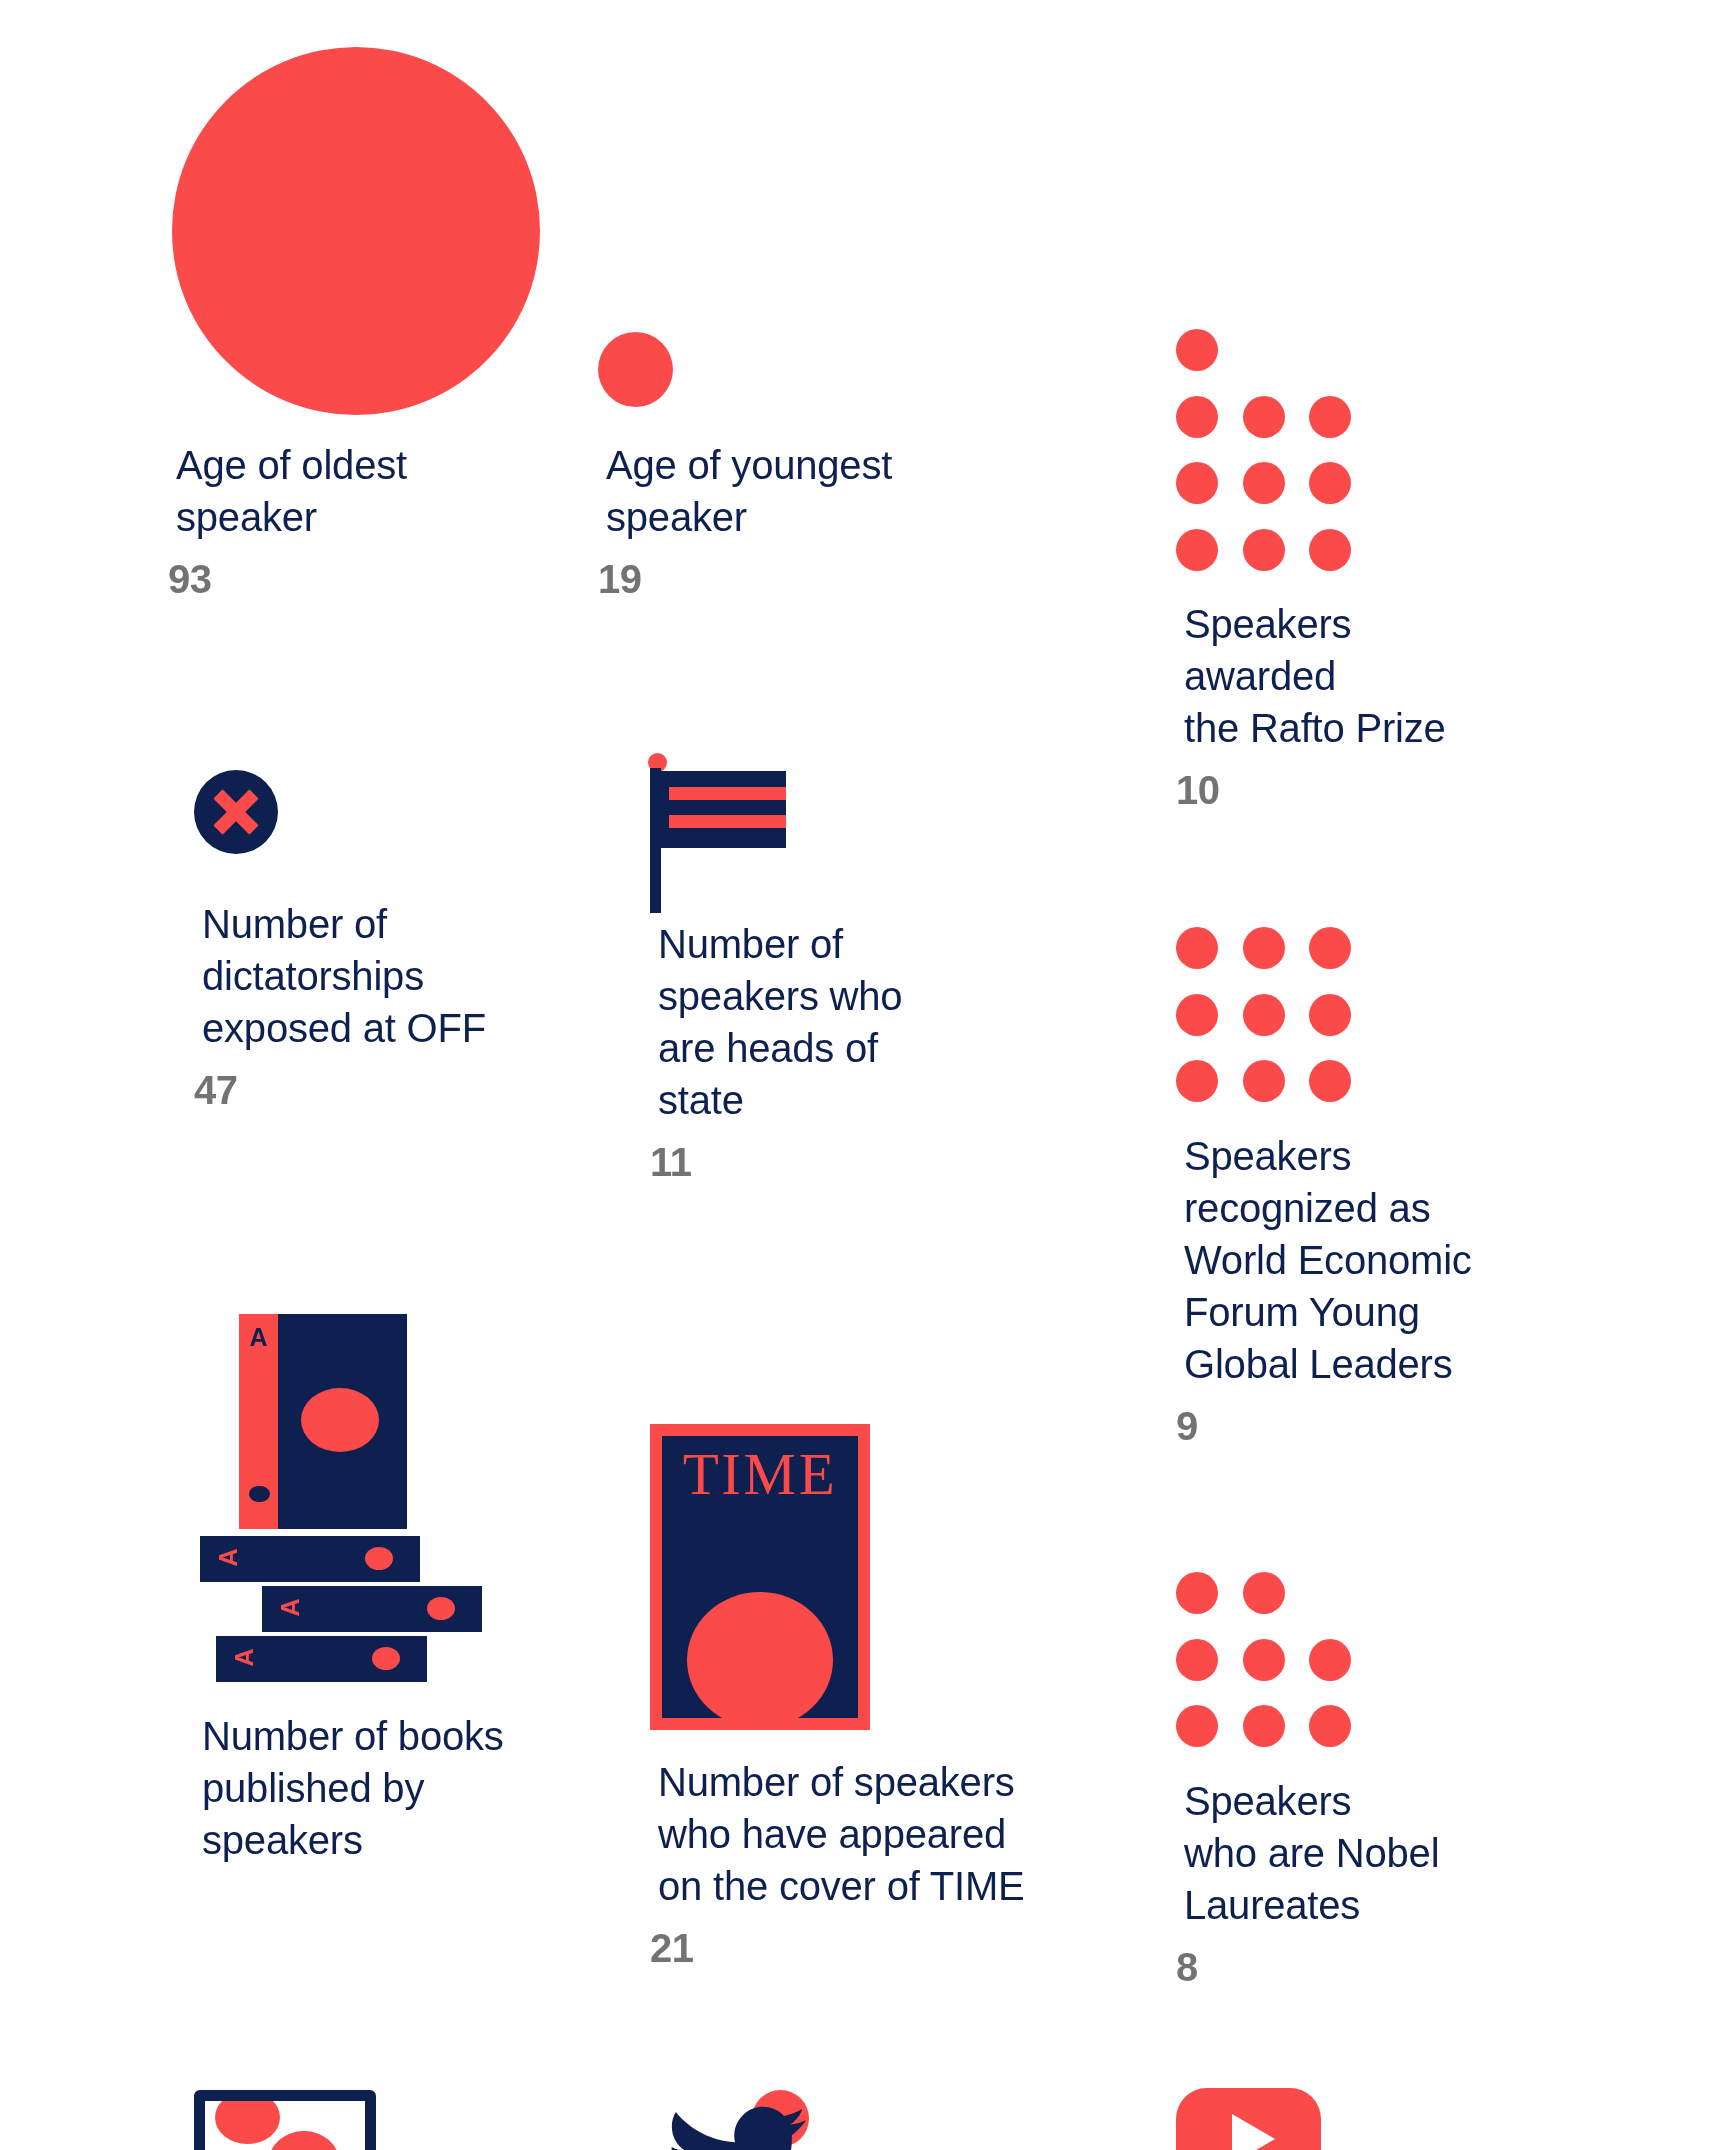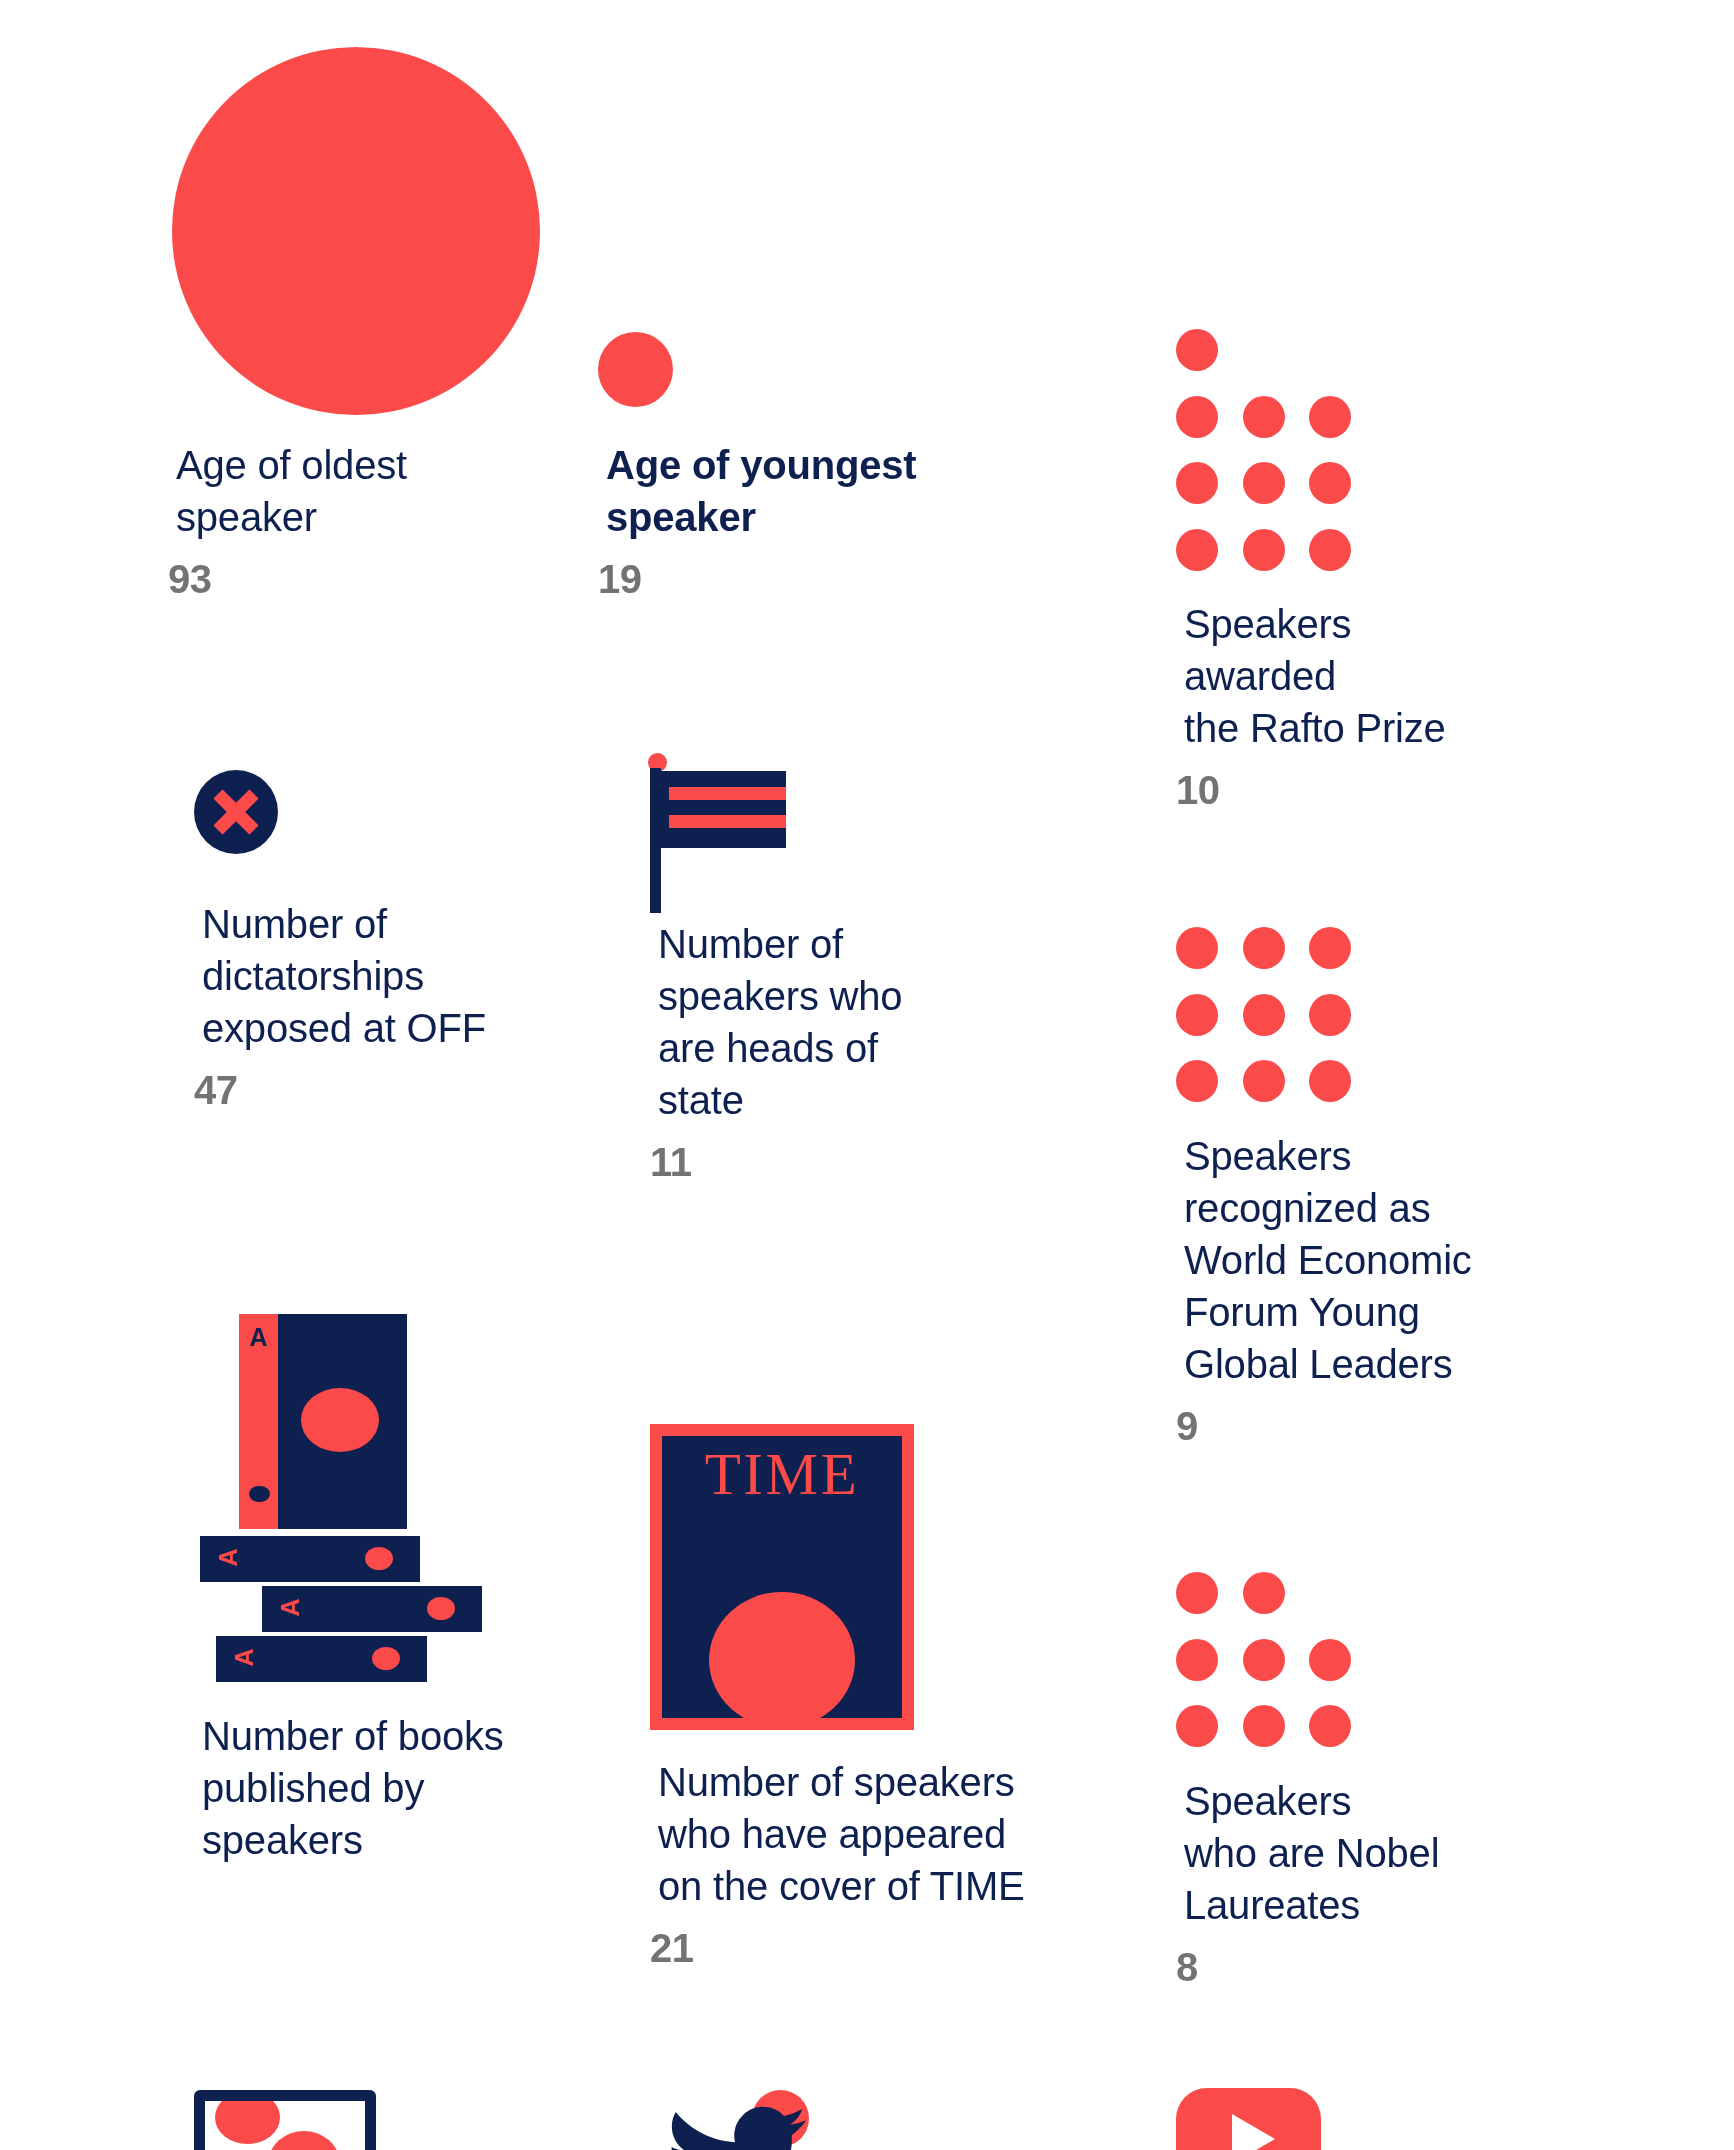--- a/index.html
+++ b/index.html
@@ -151,21 +151,21 @@
     transform-origin: center;
   }
   .booksicon .lying .ld {
     position: absolute; right: 27px; top: 11.2px;
     width: 28px; height: 23px; border-radius: 50%; background: #FA4A4A;
   }
 
   
   .timeicon {
     position: relative;
-    width: 264px; height: 306px;
+    width: 220px; height: 306px;
     background: #FA4A4A;
     padding: 0;
     box-sizing: border-box;
   }
   .timeicon .inner {
     position: absolute; left: 12px; top: 12px; right: 12px; bottom: 12px;
     background: #0D2050;
   }
   .timeicon .wordmark {
     position: absolute; left: 0; right: 0; top: 20.6px;
@@ -238,21 +238,21 @@
     <div class="circle" style="width:368px; height:368px; margin-left:4.3px;"></div>
     <p class="label" style="margin-top:24px;">Age of oldest
 speaker</p>
     <p class="value">93</p>
   </div>
 
   <div class="cell" style="left:598px; top:47px; width:430px;">
     <div style="height:368px; position:relative;">
       <div class="circle" style="width:75px; height:75px; position:absolute; left:0; bottom:7.7px;"></div>
     </div>
-    <p class="label" style="margin-top:24px;font-weight:bold;">Age of youngest
+    <p class="label" style="margin-top:24px;">Age of youngest
 speaker</p>
     <p class="value">19</p>
   </div>
 
   <div class="cell" style="left:1176px; top:329px; width:516px;">
     <div class="dotgrid" style="width:181px; height:241px;">
       <span class="dot" style="left:0;   top:0;"></span>
       <span class="dot" style="left:0;   top:67px;"></span>
       <span class="dot" style="left:67px; top:67px;"></span>
       <span class="dot" style="left:133px; top:67px;"></span>

